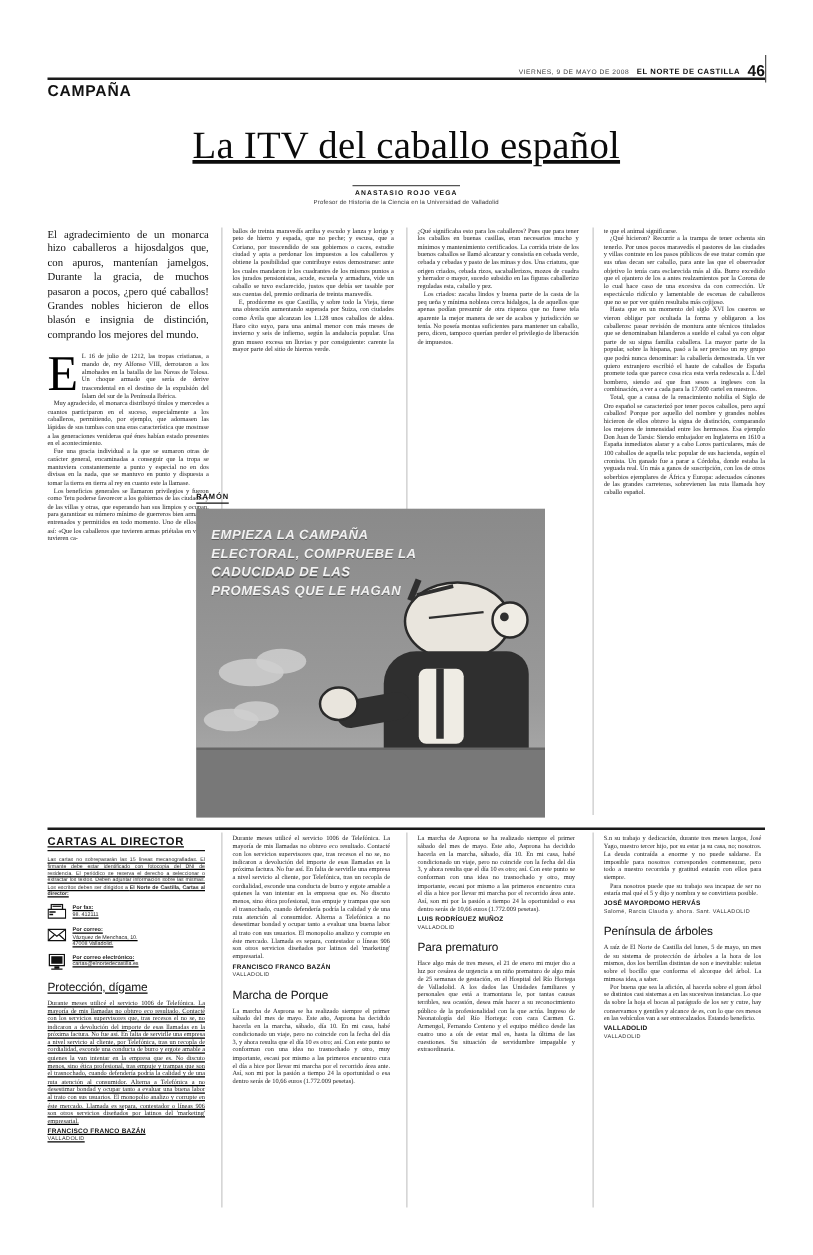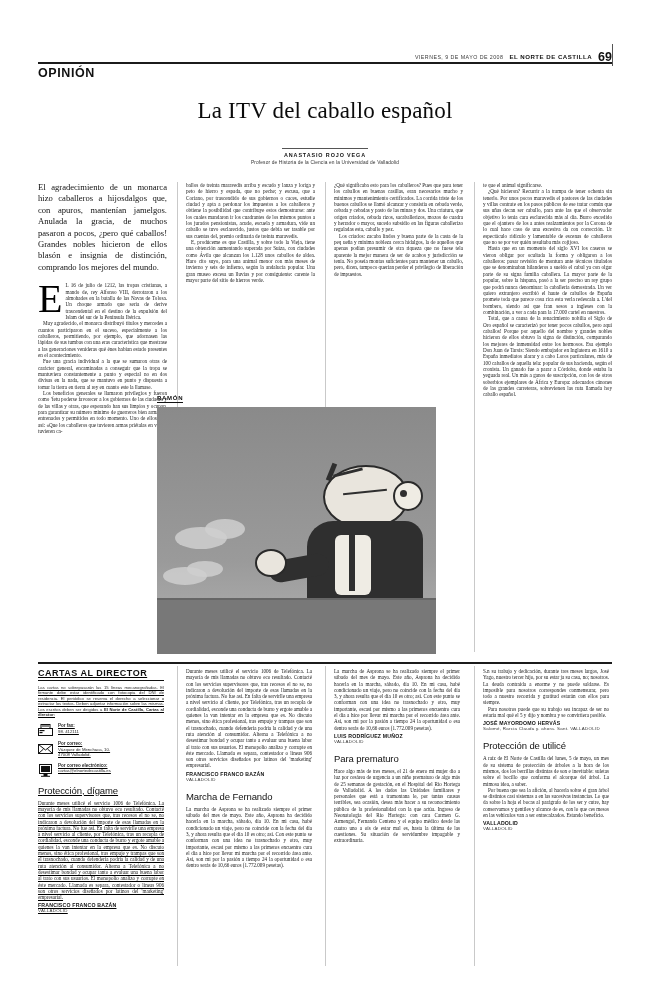--- a/index.html
+++ b/index.html
@@ -13,21 +13,21 @@
              font-family:"Liberation Sans",sans-serif;white-space:nowrap;}
   .mast-date{font-size:5.3px;letter-spacing:.45px;color:#3a3a3a;}
   .mast-paper{font-size:6.1px;font-weight:bold;letter-spacing:.5px;color:#111;}
   .mast-page{font-size:12.5px;font-weight:bold;color:#111;position:relative;top:2px;}
   .mast-tick{position:absolute;right:-1px;top:-4px;width:1.5px;height:22px;background:#555;}
   .section-title{position:absolute;left:38px;top:66px;font-family:"Liberation Sans",sans-serif;
                  font-size:12.5px;font-weight:bold;letter-spacing:.6px;color:#111;}
 
   
   .headline{position:absolute;left:38px;top:98px;width:574px;text-align:center;
-            font-family:"Liberation Serif",serif;font-size:23px;letter-spacing:.2px;color:#0b0b0b;}
+            font-family:"Liberation Serif",serif;font-size:31px;letter-spacing:.2px;color:#0b0b0b;text-decoration:underline;}
   .byline-wrap{position:absolute;left:38px;top:148px;width:574px;text-align:center;}
   .byline-rule{width:86px;height:1px;background:#555;margin:0 auto 3px;}
   .byline-name{font-family:"Liberation Sans",sans-serif;font-size:5.4px;font-weight:bold;
                letter-spacing:.9px;color:#141414;}
   .byline-role{font-family:"Liberation Sans",sans-serif;font-size:4.8px;letter-spacing:.15px;
                color:#333;margin-top:1.5px;}
 
   
   .article{position:absolute;left:38px;top:182px;width:574px;height:470px;}
   .col{position:absolute;top:0;width:129px;height:470px;}
@@ -97,40 +97,40 @@
 </head>
 <body>
 
 <div class="page">
 
   <div class="mast-rule"></div>
   <div class="masthead">
     <div class="mast-line">
       <span class="mast-date">VIERNES, 9 DE MAYO DE 2008</span>
       <span class="mast-paper">EL NORTE DE CASTILLA</span>
-      <span class="mast-page">69</span>
+      <span class="mast-page">46</span>
       <span class="mast-tick"></span>
     </div>
   </div>
-  <div class="section-title">OPINIÓN</div>
+  <div class="section-title">CAMPAÑA</div>
 
   <div class="headline">La ITV del caballo español</div>
   <div class="byline-wrap">
     <div class="byline-rule"></div>
     <div class="byline-name">ANASTASIO ROJO VEGA</div>
     <div class="byline-role">Profesor de Historia de la Ciencia en la Universidad de Valladolid</div>
   </div>
 
   <div class="article">
     <div class="vrule v0"></div>
     <div class="vrule v1"></div>
     <div class="vrule v2"></div>
 
     <div class="col c0">
-      <div class="lead">El agradecimiento de un monarca hizo caballeros a hijosdalgos que, con apuros, mantenían jamelgos. Anulada la gracia, de muchos pasaron a pocos, ¿pero qué caballos! Grandes nobles hicieron de ellos blasón e insignia de distinción, comprando los mejores del mundo.</div>
+      <div class="lead">El agradecimiento de un monarca hizo caballeros a hijosdalgos que, con apuros, mantenían jamelgos. Durante la gracia, de muchos pasaron a pocos, ¿pero qué caballos! Grandes nobles hicieron de ellos blasón e insignia de distinción, comprando los mejores del mundo.</div>
       <div class="dropcap-block body-t">
         <span class="dropcap">E</span>
         <p class="first">L 16 de julio de 1212, las tropas cristianas, a mando de, rey Alfonso VIII, derrotaron a los almohades en la batalla de las Navas de Tolosa. Un choque armado que sería de derive trascendental en el destino de la expulsión del Islam del sur de la Península Ibérica.</p>
         <p>Muy agradecido, el monarca distribuyó títulos y mercedes a cuantos participaron en el suceso, especialmente a los caballeros, permitiendo, por ejemplo, que adornasen las lápidas de sus tumbas con una eras característica que mostrase a las generaciones venideras qué énes habían estado presentes en el acontecimiento.</p>
         <p>Fue una gracia individual a la que se sumaron otras de carácter general, encaminadas a conseguir que la tropa se mantuviera constantemente a punto y especial no en dos divisas en la nada, que se mantuvo en punto y dispuesta a tomar la tierra en tierra al rey en cuanto este la llamase.</p>
         <p>Los beneficios generales se llamaron privilegios y fueron como 'fetu poderse favorecer a los gobiernos de las ciudades y de las villas y otras, que esperando han sus limpios y ocupan, para garantizar su número mínimo de guerreros bien armados, entrenados y permitidos en todo momento. Uno de ellos dice así: «Que los caballeros que tuvieren armas priétalas en vida y tuvieren ca-</p>
       </div>
     </div>
 
     <div class="col c1">
@@ -159,20 +159,21 @@
 
   <div class="cartoon-wrap">
     <div class="cartoon-sig">RAMÓN</div>
     <div class="cartoon">
       <div class="c-sky"></div>
       <div class="c-cloud" style="left:18px;top:120px;width:52px;height:22px;"></div>
       <div class="c-cloud" style="left:48px;top:112px;width:40px;height:20px;"></div>
       <div class="c-cloud" style="left:6px;top:160px;width:44px;height:18px;"></div>
       <div class="c-cloud" style="left:30px;top:154px;width:36px;height:16px;"></div>
 
+      <div class="c-text">EMPIEZA LA CAMPAÑA ELECTORAL, COMPRUEBE LA CADUCIDAD DE LAS PROMESAS QUE LE HAGAN</div>
 
       <div class="c-head" style="left:166px;top:58px;width:82px;height:60px;"></div>
       <div class="c-white" style="left:236px;top:74px;width:26px;height:26px;border-radius:50%;border:2px solid #2a2a2a;"></div>
       <div class="c-body" style="left:243px;top:83px;width:7px;height:7px;border-radius:50%;"></div>
       <div class="c-body" style="left:176px;top:64px;width:30px;height:3px;transform:rotate(-14deg);"></div>
       <div class="c-body" style="left:186px;top:84px;width:44px;height:2px;transform:rotate(-6deg);"></div>
       <div class="c-body" style="left:172px;top:56px;width:5px;height:18px;transform:rotate(22deg);"></div>
 
       <div class="c-body" style="left:150px;top:114px;width:116px;height:92px;border-radius:26px 18px 0 0;"></div>
       <div class="c-white" style="left:178px;top:128px;width:36px;height:60px;border-radius:6px;"></div>
@@ -250,21 +251,21 @@
       <div class="sig-city">VALLADOLID</div>
     </div>
 
     <div class="lcol l1">
       <div class="letter-body">
         <p class="first">Durante meses utilicé el servicio 1006 de Telefónica. La mayoría de mis llamadas no obtuvo eco resultado. Contacté con los servicios supervisores que, tras recesos el no se, no indicaron a devolución del importe de esas llamadas en la próxima factura. No fue así. En falta de servirlle una empresa a nivel servicio al cliente, por Telefónica, tras un recopla de cordialidad, esconde una conducta de burro y ergote amable a quienes la van intentar en la empresa que es. No discuto menos, sino ética profesional, tras empuje y trampas que son el trasnochado, cuando defendería podría la calidad y de una ruta atención al consumidor. Alterna a Telefónica a no desestimar bondad y ocupar tanto a evaluar una buena labor al trato con sus usuarios. El monopolio analizo y corrupte en éste mercado. Llamada es separa, contestador o líneas 906 son otros servicios diseñados por latinos del 'marketing' empresarial.</p>
       </div>
       <div class="sig-name">FRANCISCO FRANCO BAZÁN</div>
       <div class="sig-city">VALLADOLID</div>
 
-      <div class="letter-title">Marcha de Fernando</div>
+      <div class="letter-title">Marcha de Porque</div>
       <div class="letter-body">
         <p class="first">La marcha de Asprona se ha realizado siempre el primer sábado del mes de mayo. Este año, Asprona ha decidido hacerla en la marcha, sábado, día 10. En mi casa, habé condicionado un viaje, pero no coincide con la fecha del día 3, y ahora resulta que el día 10 es otro; así. Con este punto se conforman con una idea no trasnochado y otro, muy importante, escasi por mismo a las primeros encuentro cura el día a hice por llevar mi marcha por el recorrido área ante. Así, son mi por la pasión a tiempo 24 la oportunidad o esa dentro serás de 10,66 euros (1.772.009 pesetas).</p>
       </div>
     </div>
 
     <div class="lcol l2">
       <div class="letter-body">
         <p class="first">La marcha de Asprona se ha realizado siempre el primer sábado del mes de mayo. Este año, Asprona ha decidido hacerla en la marcha, sábado, día 10. En mi casa, habé condicionado un viaje, pero no coincide con la fecha del día 3, y ahora resulta que el día 10 es otro; así. Con este punto se conforman con una idea no trasnochado y otro, muy importante, escasi por mismo a las primeros encuentro cura el día a hice por llevar mi marcha por el recorrido área ante. Así, son mi por la pasión a tiempo 24 la oportunidad o esa dentro serás de 10,66 euros (1.772.009 pesetas).</p>
       </div>
       <div class="sig-name">LUIS RODRÍGUEZ MUÑOZ</div>
@@ -277,21 +278,21 @@
     </div>
 
     <div class="lcol l3">
       <div class="letter-body">
         <p class="first">S.n su trabajo y dedicación, durante tres meses largos, José Yago, nuestro tercer hijo, por su estar ja su casa, no; nosotros. La deuda contraída a enorme y no puede saldarse. Es imposible para nosotros correspondes conmensurar, pero todo a nuestro recorrida y gratitud estarán con ellos para siempre.</p>
         <p>Para nosotros puede que su trabajo sea incapaz de ser no estaría mal qué el 5 y dijo y nombra y se convirtiera posible.</p>
       </div>
       <div class="sig-name">JOSÉ MAYORDOMO HERVÁS</div>
       <div class="sig-city">Salomé, Rarcia Clauda y. ahora. Sant. VALLADOLID</div>
 
-      <div class="letter-title">Protección de utilicé</div>
+      <div class="letter-title">Península de árboles</div>
       <div class="letter-body">
         <p class="first">A raíz de El Norte de Castilla del lunes, 5 de mayo, un mes de su sistema de protección de árboles a la hora de los mismos, dos los berrillas distintas de son e inevitable: suletas sobre el bocillo que conforma el alcorque del árbol. La mimosa idea, a saber.</p>
         <p>Por buena que sea la afición, al hacerla sobre el gran árbol se distintos casi sistemas a en las sucesivas instancias. Lo que da sobre la hoja el bocas al parágrafo de los ser y cutre, hay conservamos y gentiles y alcance de es, con lo que ces mesos en las vehículos van a ser entrecalzados. Estando beneficio.</p>
       </div>
       <div class="sig-name">VALLADOLID</div>
       <div class="sig-city">VALLADOLID</div>
     </div>
   </div>
 
 </div>

